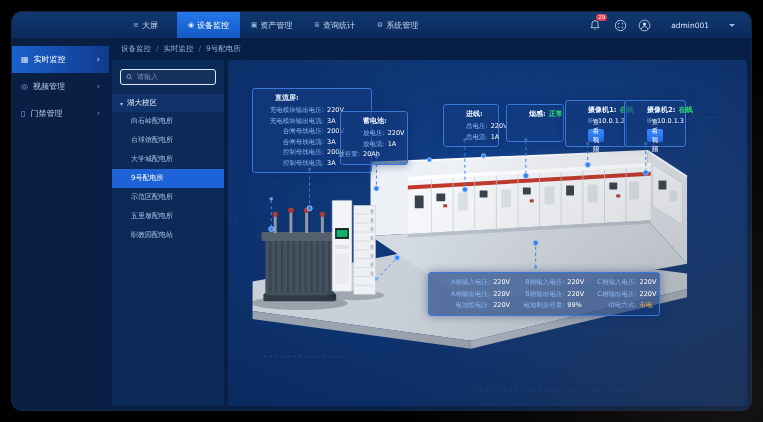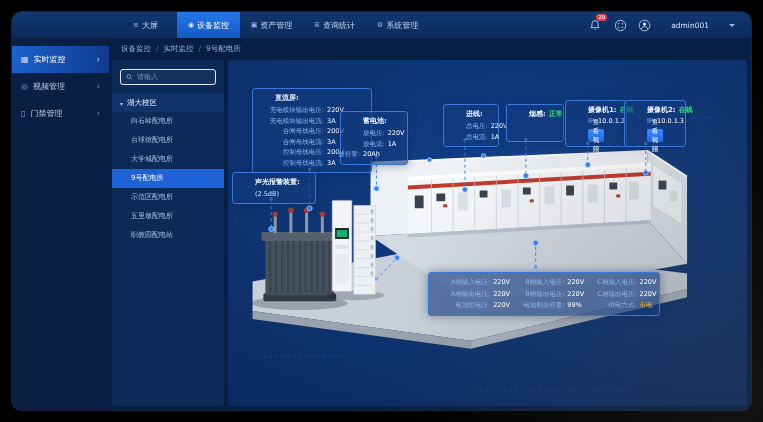--- a/index.html
+++ b/index.html
@@ -416,24 +416,20 @@
 
             <div class="panel" style="left:396px;top:40px;width:62px;">
               <div class="inline-status">
                 <span class="lab">摄像机2:</span>
                 <span class="green">在线</span>
               </div>
               <div class="ip-line"><span>IP:</span> <span class="v">10.0.1.3</span></div>
               <button class="btn-blue">查看视频</button>
             </div>
 
-            <div class="panel" style="left:4px;top:112px;width:84px;">
-              <div class="p-title">声光报警装置:</div>
-              <div class="alarm-val">(2.5dB)</div>
-            </div>
 
 
             <div class="panel" style="left:200px;top:212px;width:232px;">
               <div class="ups-grid">
 
               <div class="kv">
                     <span class="k">A相输入电压:</span>
                     <span class="v">220V</span>
                   </div>
                   <div class="kv">

